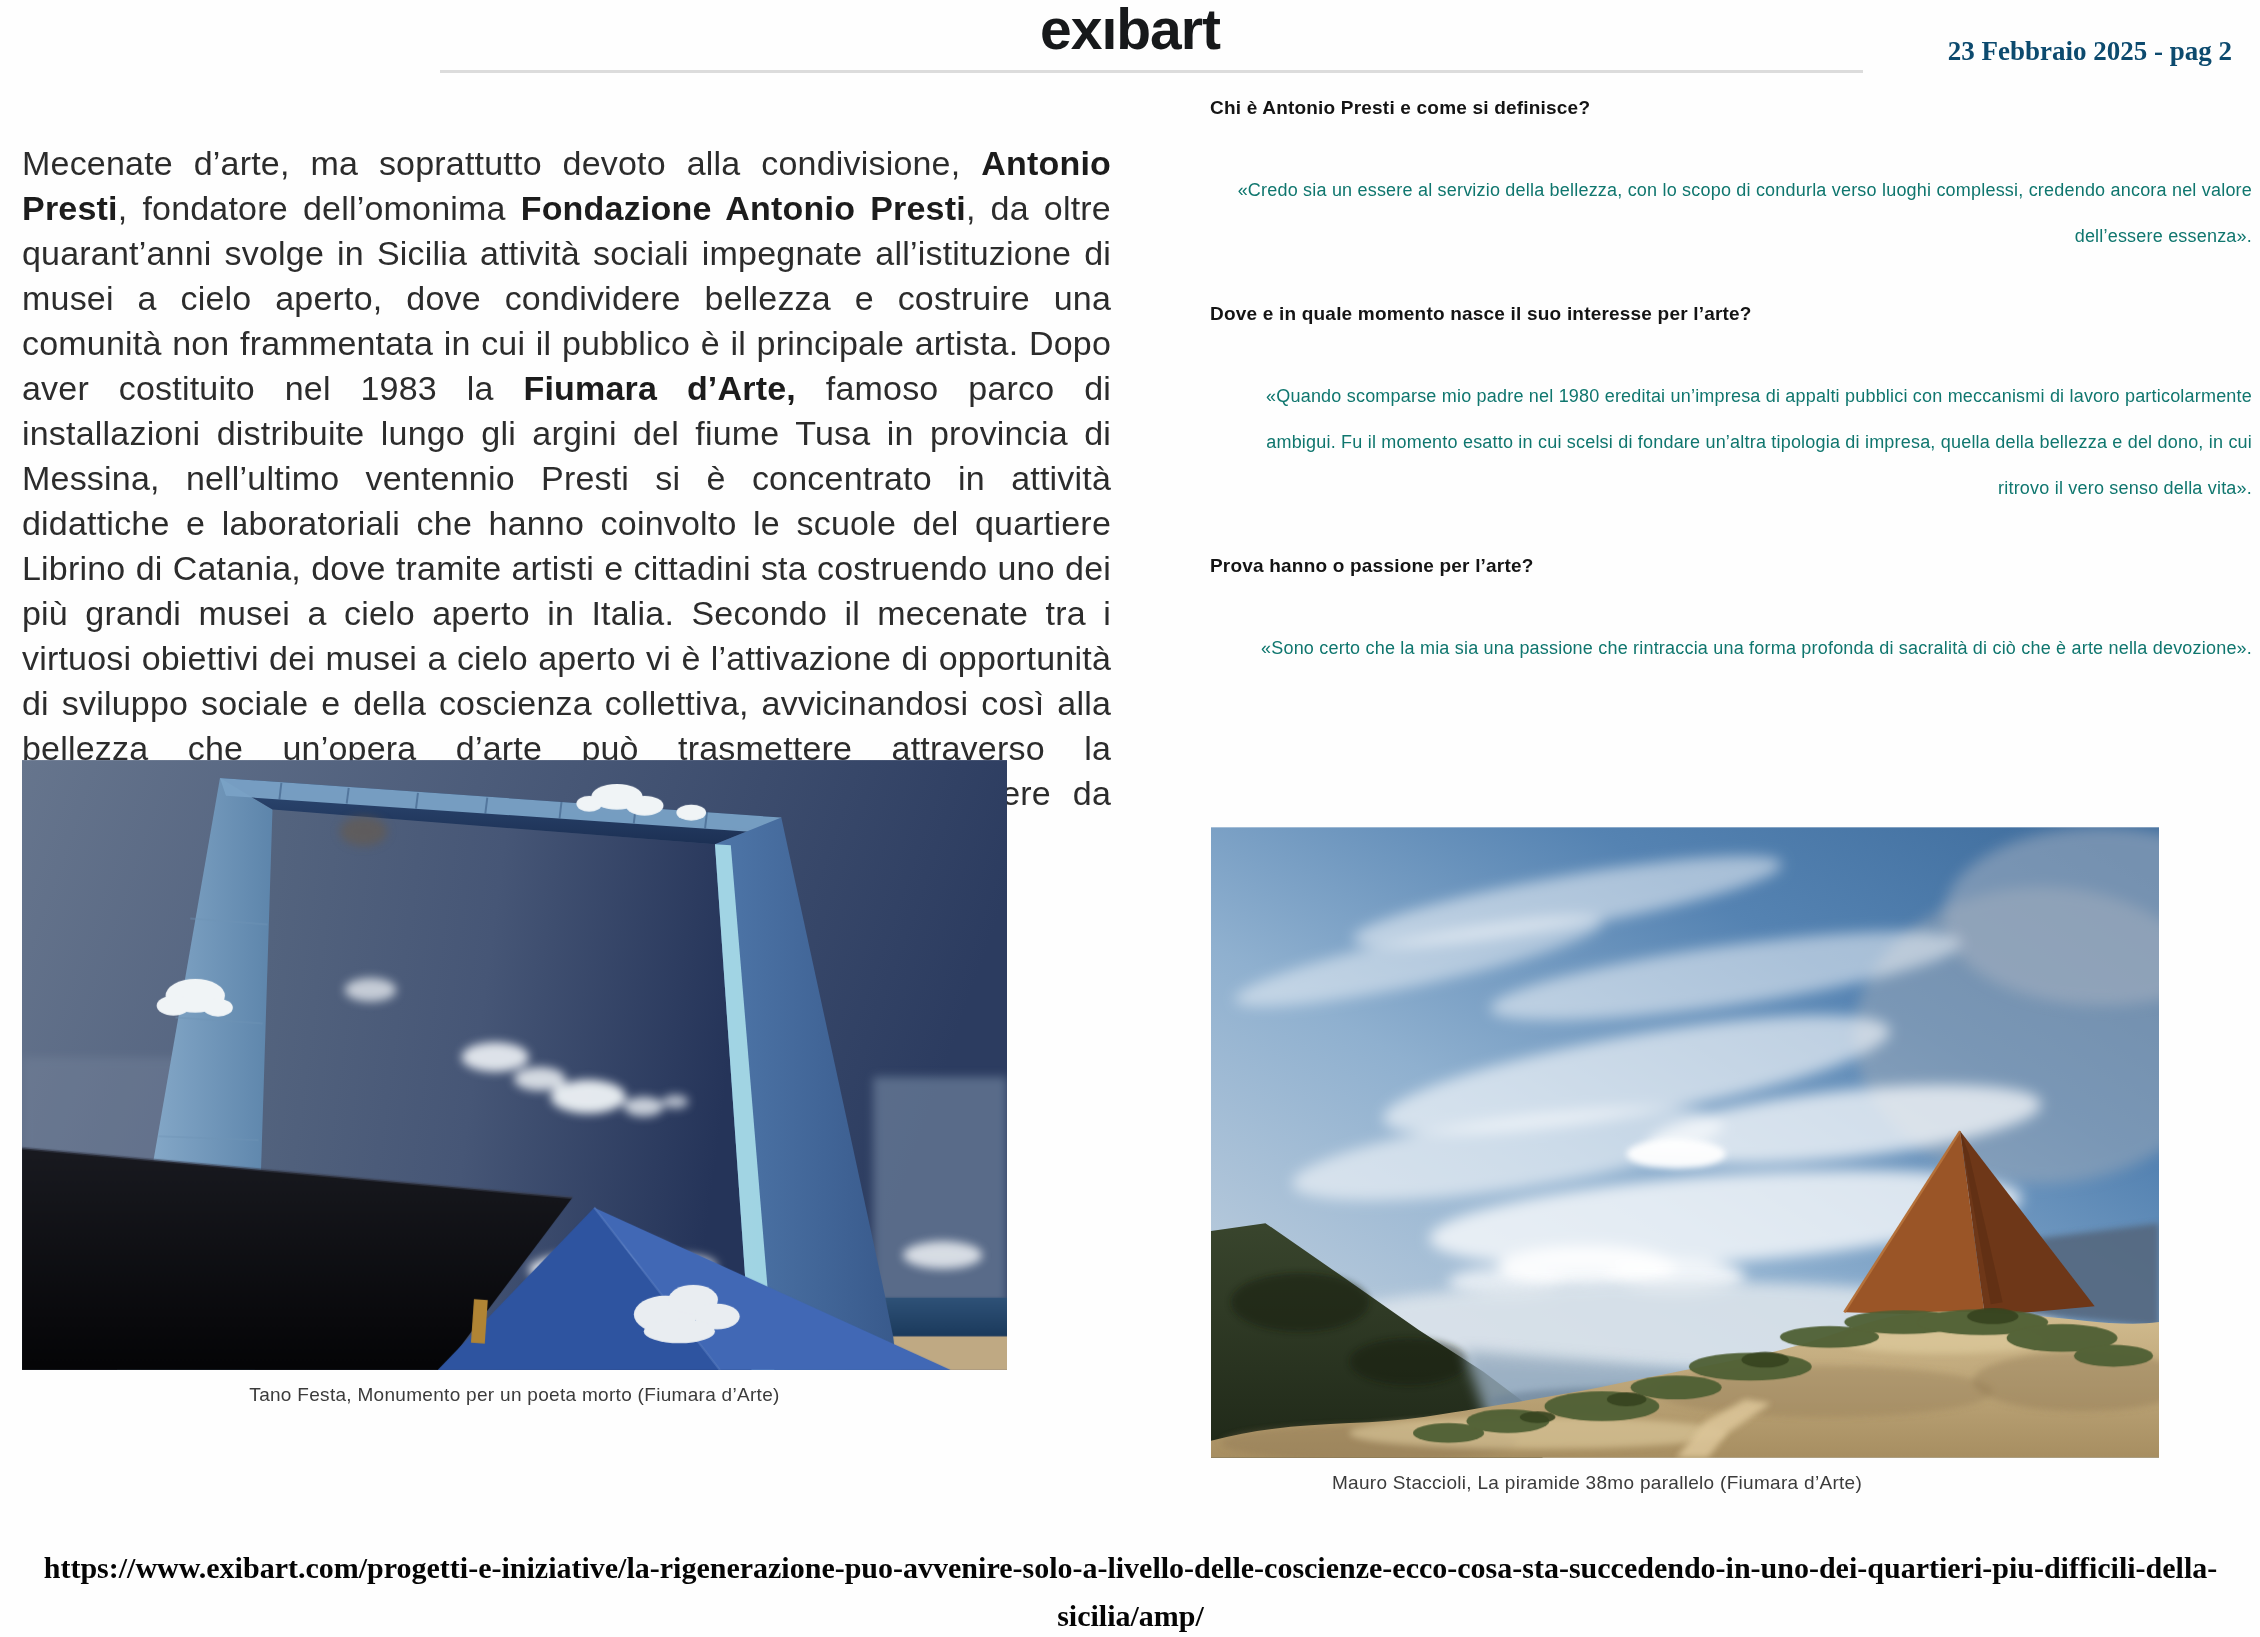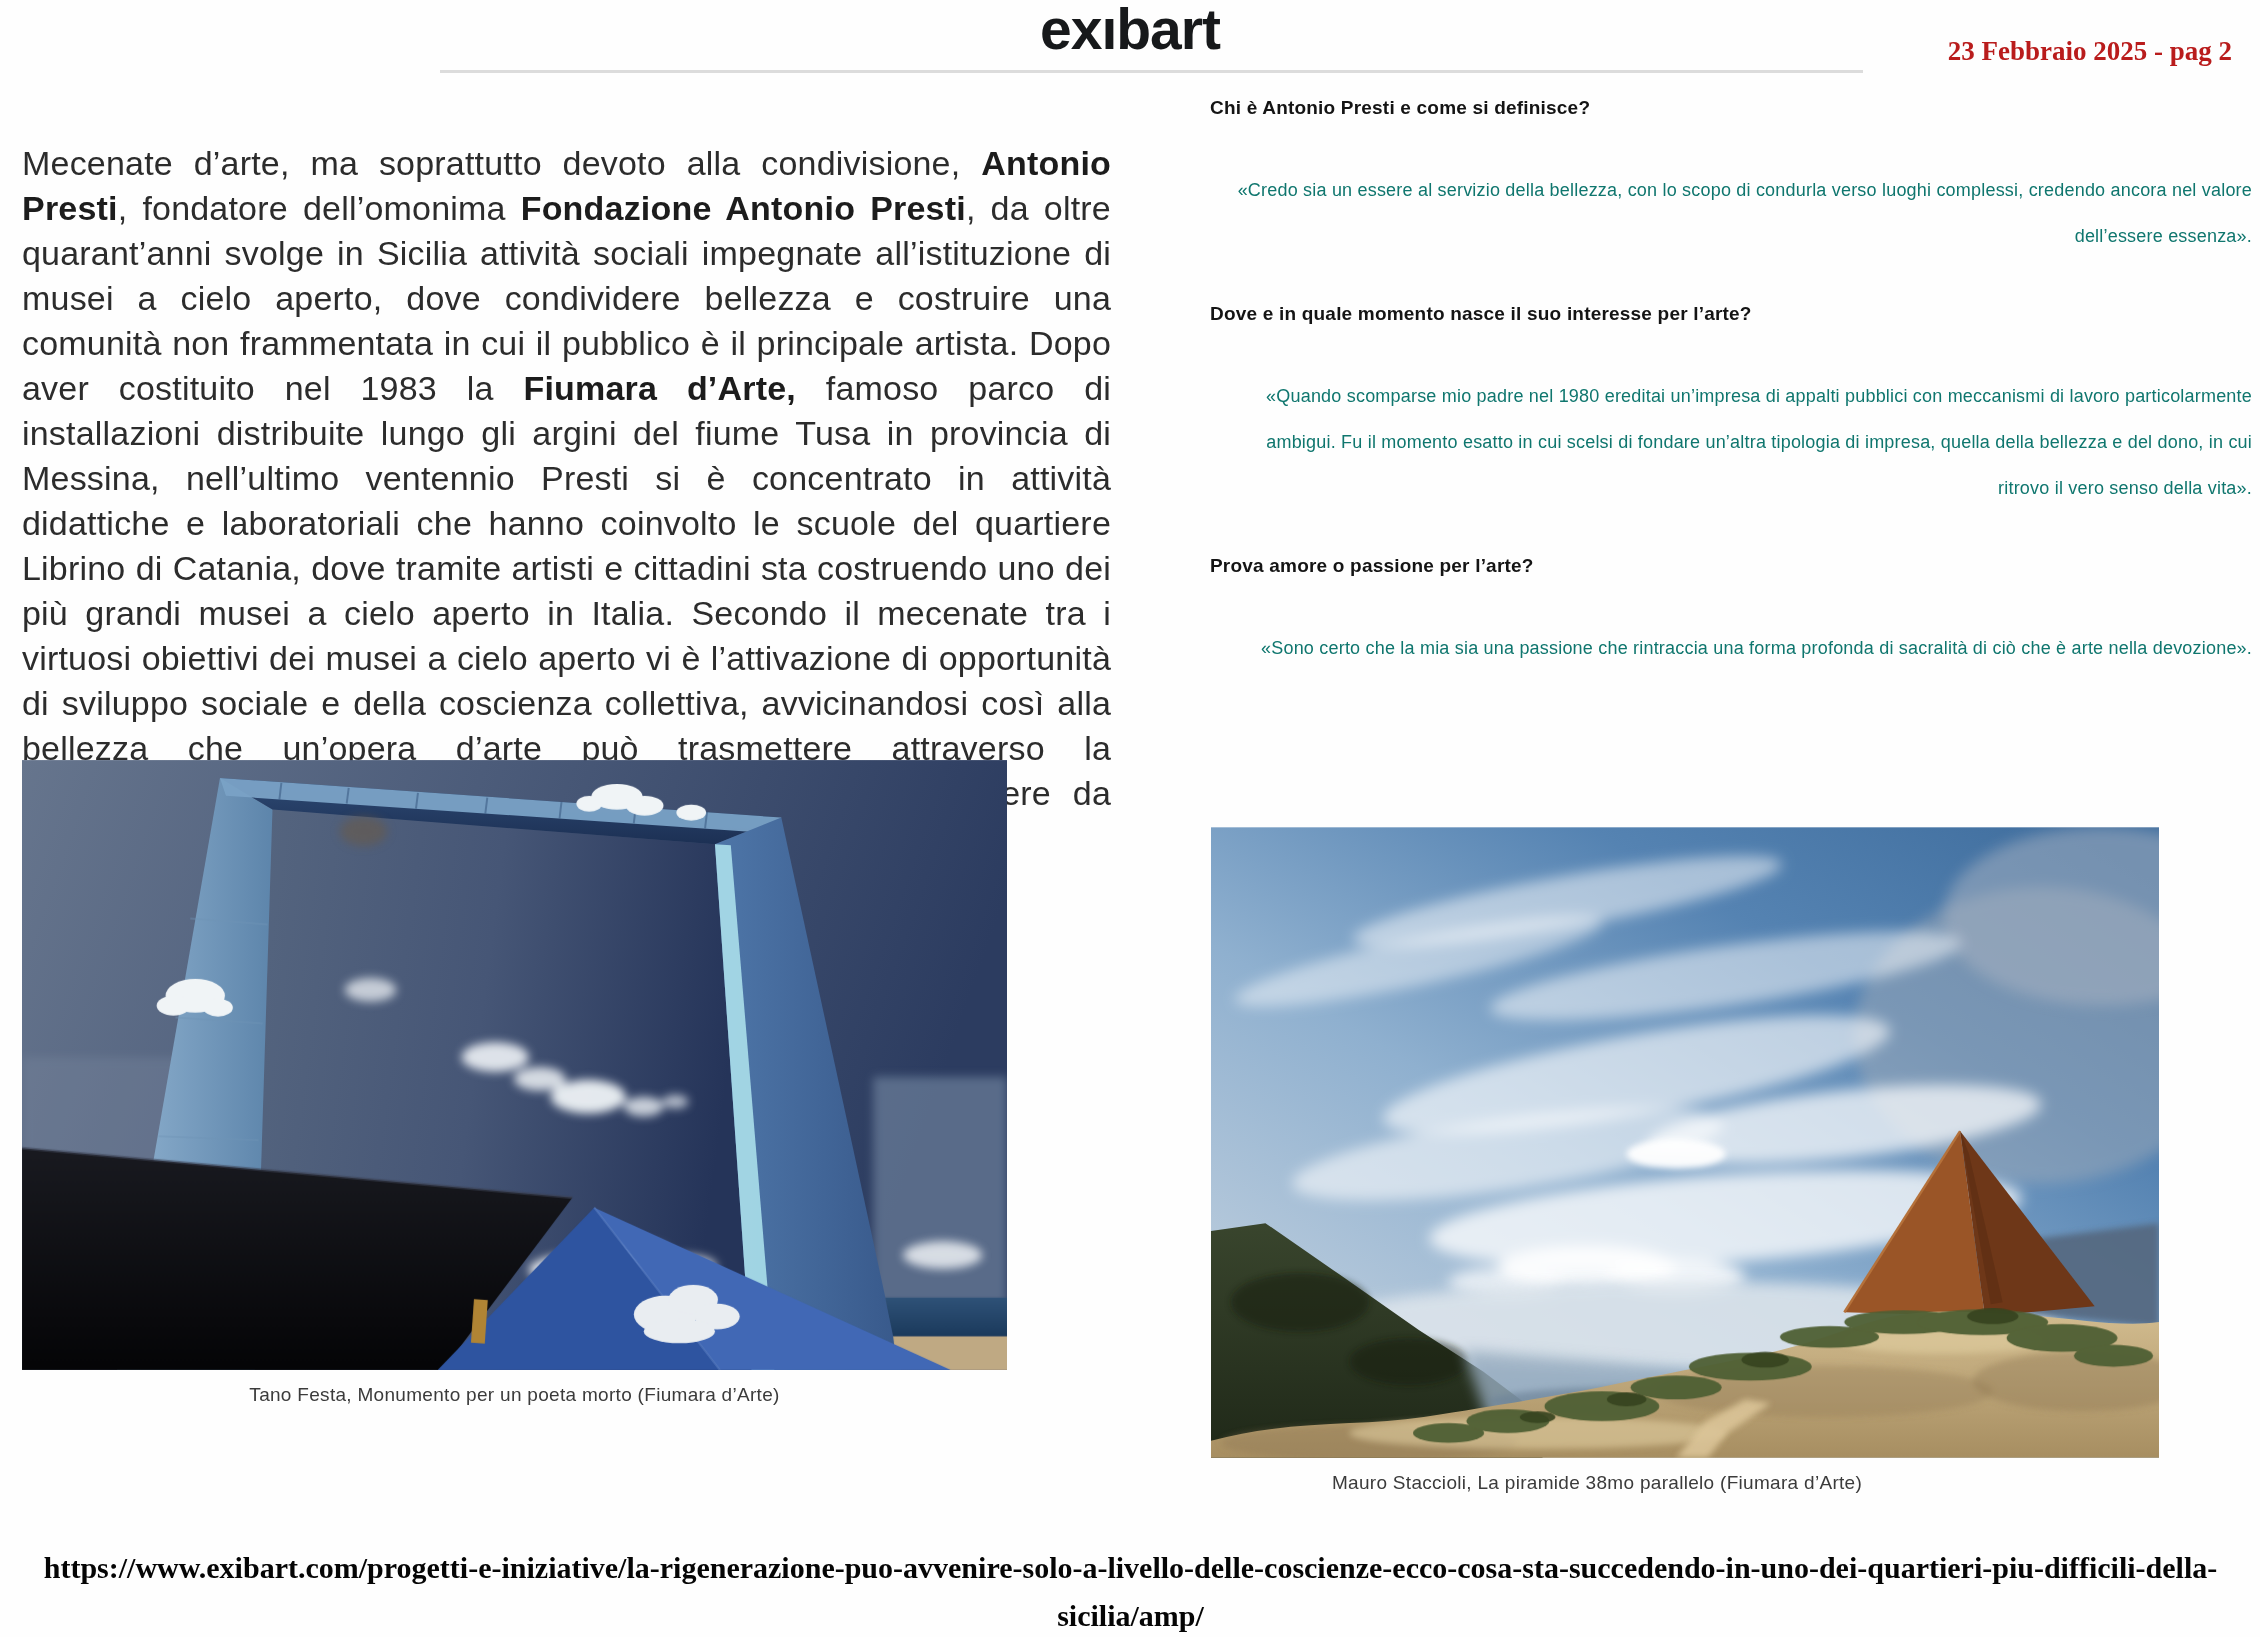--- a/index.html
+++ b/index.html
@@ -7,21 +7,21 @@
     position:relative;width:2260px;height:1638px;background:#fefefe;
     font-family:"Liberation Sans","DejaVu Sans",sans-serif;color:#2c2c2c;overflow:hidden;
   }
   .logo{
     position:absolute;top:-4px;left:50%;transform:translateX(-50%);
     font-size:57px;font-weight:700;color:#17191b;letter-spacing:-1px;
   }
   .page-date{
     position:absolute;top:36px;right:28px;
     font-family:"Liberation Serif","DejaVu Serif",serif;font-weight:700;
-    font-size:27px;color:#b91c1c;
+    font-size:27px;color:#0c4a6e;
   }
   .header-rule{position:absolute;top:70px;left:440px;width:1423px;height:3px;background:#dcdcdc;}
   .intro{
     position:absolute;left:22px;top:141px;width:1089px;margin:0;
     font-size:34px;line-height:45px;text-align:justify;color:#2c2c2c;letter-spacing:0.2px;
   }
   .intro .b{font-weight:700;color:#1c1c1c;}
   .qa{position:absolute;left:1210px;top:97px;width:1042px;}
   .question{font-size:19px;font-weight:700;color:#141414;margin:0;letter-spacing:0.2px;}
   .answer{font-size:18px;line-height:46px;color:#0f766e;margin:48px 0 44px;letter-spacing:0.2px;text-align:right;}
@@ -45,21 +45,21 @@
   <div class="page-date">23 Febbraio 2025 - pag 2</div>
   <div class="header-rule"></div>
 
   <p class="intro"><span>Mecenate d’arte, ma soprattutto devoto alla condivisione, </span><span class="b">Antonio Presti</span><span>, fondatore dell’omonima </span><span class="b">Fondazione Antonio Presti</span><span>, da oltre quarant’anni svolge in Sicilia attività sociali impegnate all’istituzione di musei a cielo aperto, dove condividere bellezza e costruire una comunità non frammentata in cui il pubblico è il principale artista. Dopo aver costituito nel 1983 la </span><span class="b">Fiumara d’Arte,</span><span> famoso parco di installazioni distribuite lungo gli argini del fiume Tusa in provincia di Messina, nell’ultimo ventennio Presti si è concentrato in attività didattiche e laboratoriali che hanno coinvolto le scuole del quartiere Librino di Catania, dove tramite artisti e cittadini sta costruendo uno dei più grandi musei a cielo aperto in Italia. Secondo il mecenate tra i virtuosi obiettivi dei musei a cielo aperto vi è l’attivazione di opportunità di sviluppo sociale e della coscienza collettiva, avvicinandosi così alla bellezza che un’opera d’arte può trasmettere attraverso la partecipazione collettiva. Lo abbiamo incontrato per conoscere da vicino la sua missione e scoprire i progetti futuri.</span></p>
 
   <section class="qa">
     <h3 class="question">Chi è Antonio Presti e come si definisce?</h3>
     <p class="answer">«Credo sia un essere al servizio della bellezza, con lo scopo di condurla verso luoghi complessi, credendo ancora nel valore dell’essere essenza».</p>
     <h3 class="question">Dove e in quale momento nasce il suo interesse per l’arte?</h3>
     <p class="answer">«Quando scomparse mio padre nel 1980 ereditai un’impresa di appalti pubblici con meccanismi di lavoro particolarmente ambigui. Fu il momento esatto in cui scelsi di fondare un’altra tipologia di impresa, quella della bellezza e del dono, in cui ritrovo il vero senso della vita».</p>
-    <h3 class="question">Prova amore o passione per l’arte?</h3>
+    <h3 class="question">Prova hanno o passione per l’arte?</h3>
     <p class="answer">«Sono certo che la mia sia una passione che rintraccia una forma profonda di sacralità di ciò che è arte nella devozione».</p>
   </section>
 
   <figure class="figure-left">
     <svg viewBox="0 0 995 616" width="985" height="610" role="img">
       <defs>
         <linearGradient id="skyL" x1="0" y1="0" x2="1" y2="0.22">
           <stop offset="0" stop-color="#66758d"></stop>
             <stop offset="0.45" stop-color="#4c5c7a"></stop>
             <stop offset="1" stop-color="#2c3c60"></stop>

